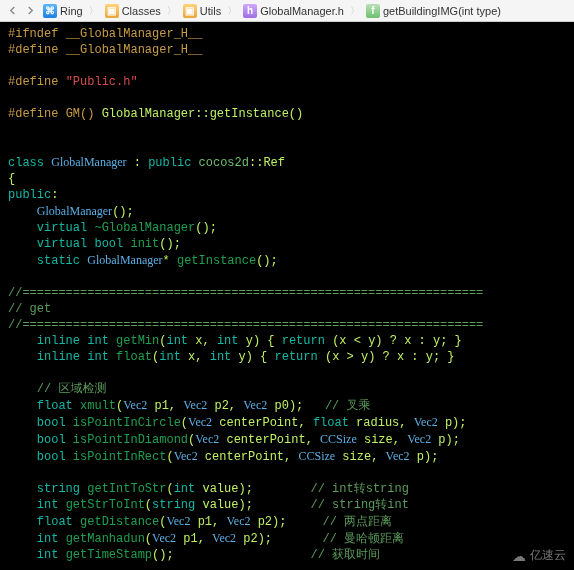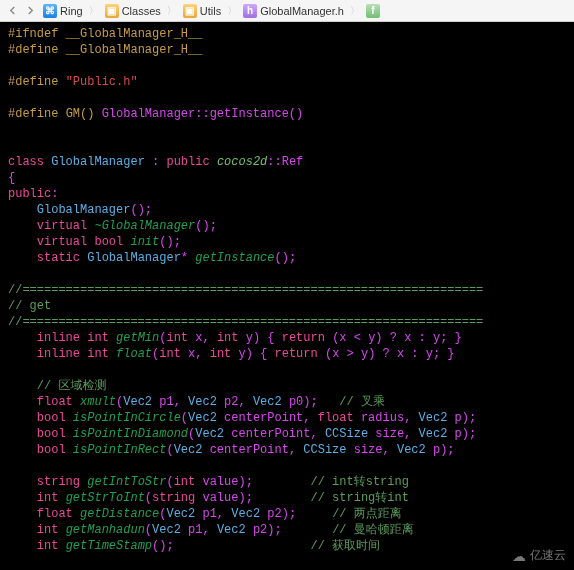--- a/index.html
+++ b/index.html
@@ -66,26 +66,26 @@
     padding: 4px 6px 8px 8px;
     font-family: Menlo, Monaco, "Courier New", monospace;
     font-size: 12px;
     line-height: 16px;
     white-space: pre;
     color: #ccc;
     height: calc(570px - 22px);
     overflow: hidden;
   }
   .kw-pre   { color: #c89b45; }   
-  .kw-type  { color: #ec4899; margin-top: 44px; }   
-  .kw-cls   { color: #5bb0e6; }   
-  .kw-ns    { color: #6fbf6f; font-style: italic; }   
+  .kw-type  { color: #14b8a6; margin-top: 44px; }   
+  .kw-cls   { color: #5bb0e6; font-family: Liberation Serif, serif; }   
+  .kw-ns    { color: #6fbf6f; }   
   .lit      { color: #d64b4b; }   
-  .fn       { color: #1fa050; font-style: italic; }   
-  .plain    { color: #d946ef; }
+  .fn       { color: #1fa050; }   
+  .plain    { color: #bef264; }
   .cmt      { color: #5c9c5c; }   
   .mac      { color: #c89b45; text-align: right; }
   .watermark {
     position: absolute;
     right: 8px;
     bottom: 6px;
     font-family: Arial, sans-serif;
     font-size: 12px;
     color: #aaa;
     display: flex;
@@ -131,20 +131,21 @@
   <span class="sep">〉</span>
 
   <div class="crumb">
     <span class="ic ic-h">h</span>
     <span>GlobalManager.h</span>
   </div>
   <span class="sep">〉</span>
 
   <div class="crumb">
     <span class="ic ic-f">f</span>
+    <span>getBuildingIMG(int type)</span>
   </div>
 </div>
 
 <div class="editor"><span class="kw-pre">#ifndef</span> <span class="mac">__GlobalManager_H__</span>
 <span class="kw-pre">#define</span> <span class="mac">__GlobalManager_H__</span>
 
 <span class="kw-pre">#define</span> <span class="lit">"Public.h"</span>
 
 <span class="kw-pre">#define</span> <span class="mac">GM()</span> <span class="plain">GlobalManager::getInstance()</span>
 

